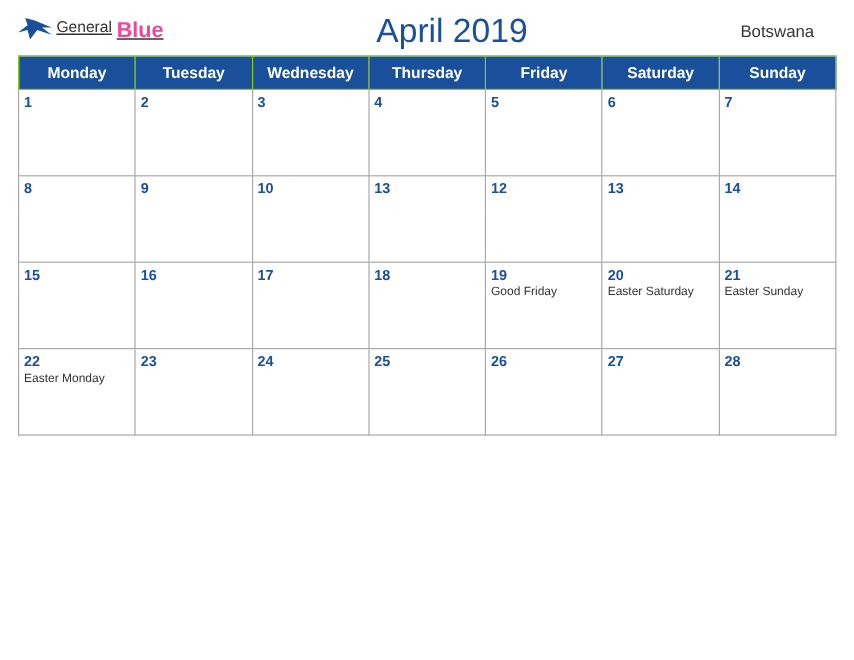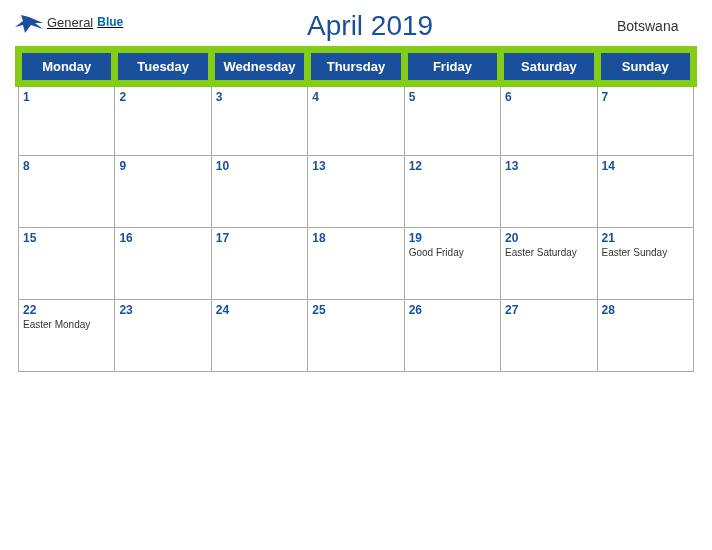--- a/index.html
+++ b/index.html
@@ -20,22 +20,22 @@
       display: flex;
       align-items: flex-start;
       gap: 4px;
       text-decoration: underline;
     }
     .logo-text-general {
       font-size: 13px;
       color: #333;
     }
     .logo-text-blue {
-      font-size: 12px;
-      color: #0369a1;
+      font-size: 18px;
+      color: #ec4899;
       font-weight: bold;
     }
     .logo-bird {
       width: 28px;
       height: 22px;
     }
     .calendar-title {
       font-size: 28px;
       color: #1a4f9c;
       font-weight: normal;
@@ -53,21 +53,21 @@
       border-collapse: collapse;
       margin-top: 2px;
     }
     .calendar-table th {
       background-color: #1a4f9c;
       color: #fff;
       font-size: 13px;
       font-weight: bold;
       padding: 6px 4px;
       text-align: center;
-      border: 7px solid #84cc16;
+      border: 1px solid #84cc16;
     }
     .calendar-table td {
       border: 1px solid #aaa;
       vertical-align: top;
       width: calc(100% / 7);
       height: 72px;
       padding: 3px 4px;
     }
     .day-number {
       font-size: 12px;

